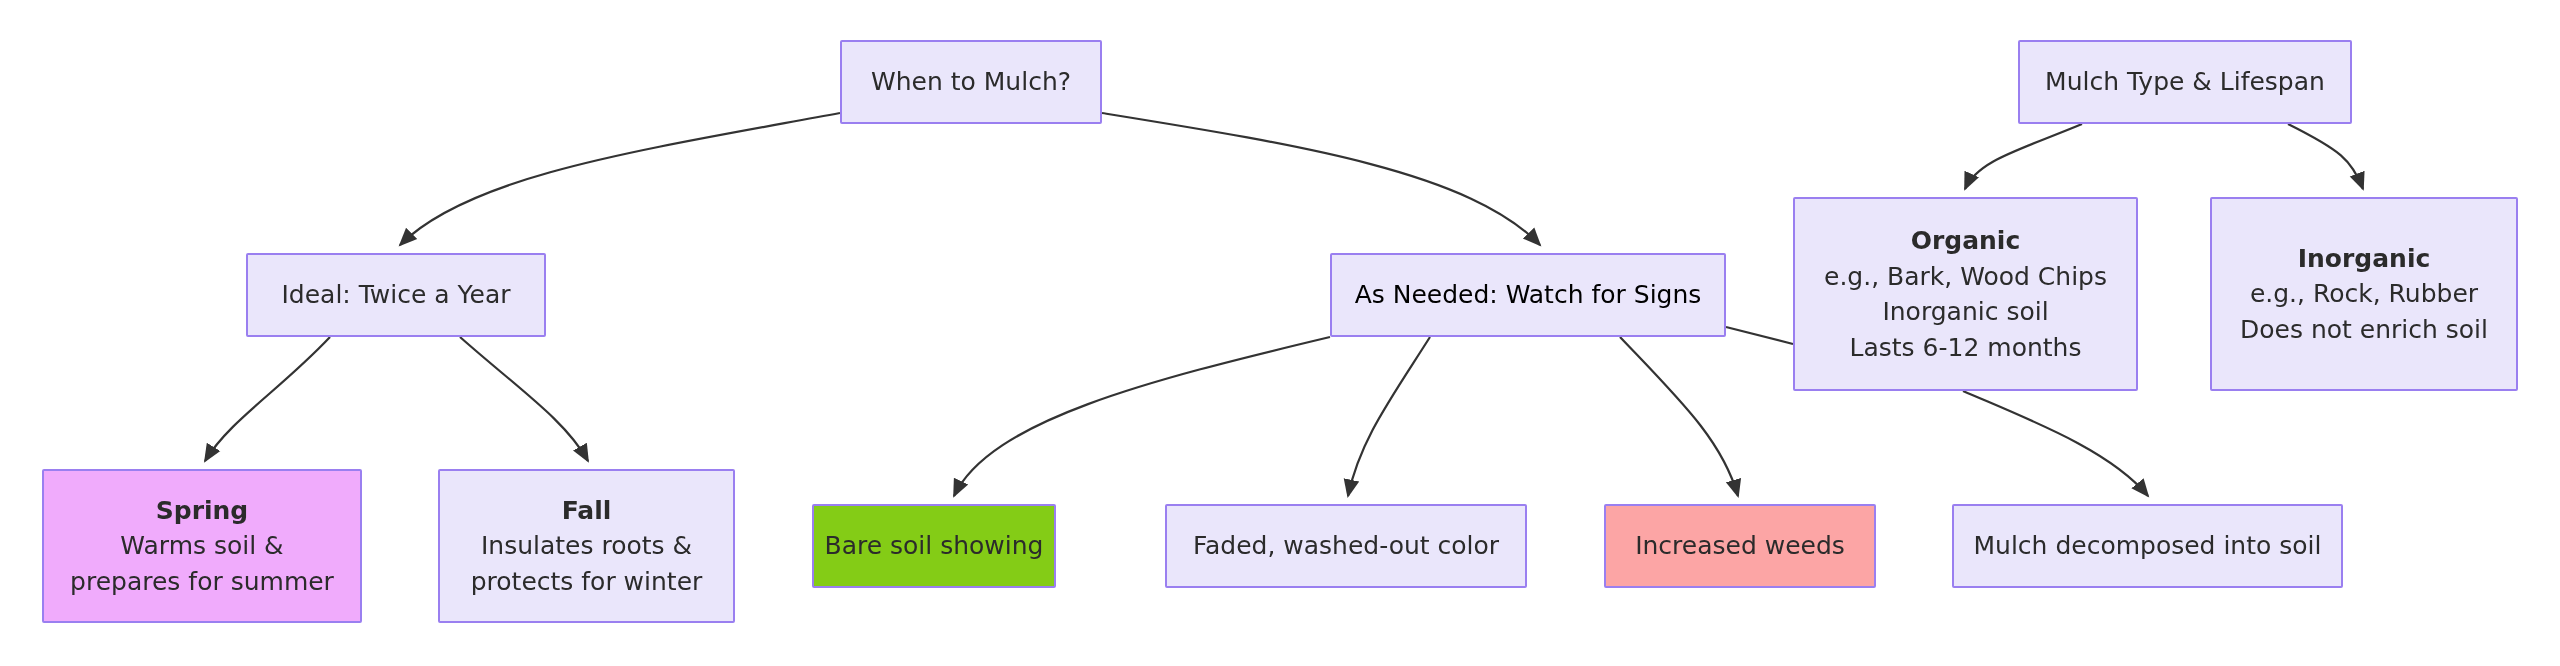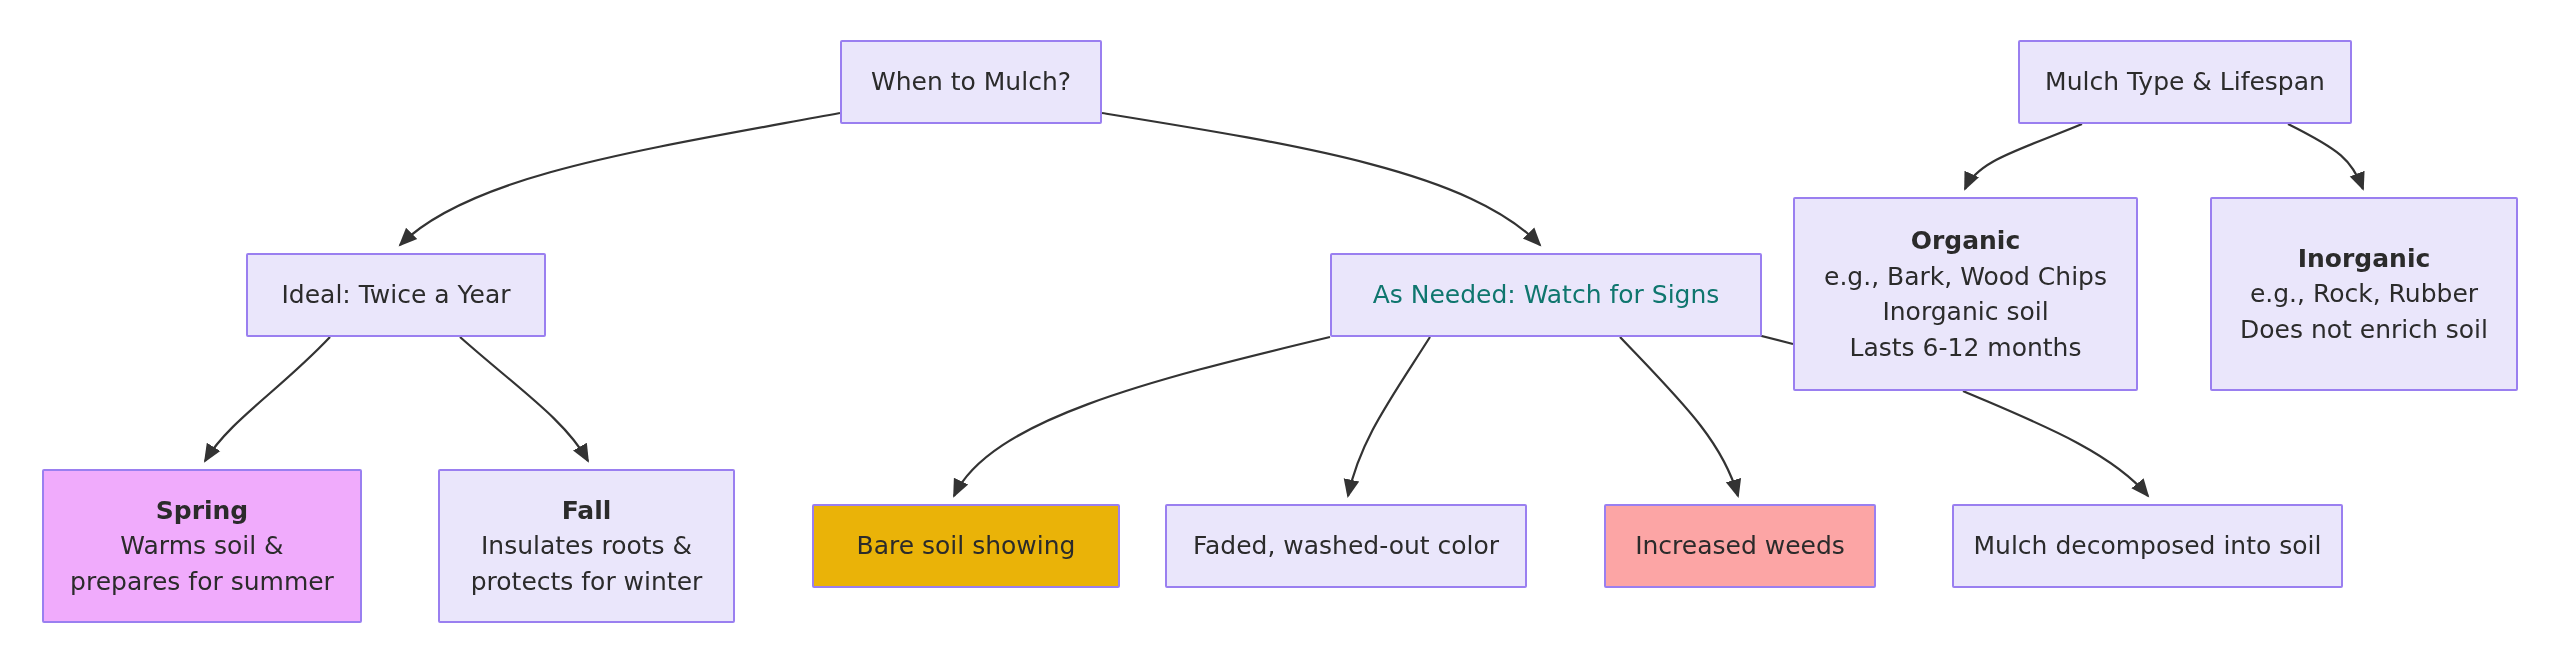--- a/index.html
+++ b/index.html
@@ -81,21 +81,21 @@
   <div id="nodes-group">
       <div class="node" style="left: 840px; top: 40px; width: 262px; height: 84px; background: rgb(234, 230, 251); border-color: rgb(154, 127, 240); color: rgb(43, 43, 43);">
         <span class="line">When to Mulch?</span>
       </div>
       <div class="node" style="left: 2018px; top: 40px; width: 334px; height: 84px; background: rgb(234, 230, 251); border-color: rgb(154, 127, 240); color: rgb(43, 43, 43);">
         <span class="line">Mulch Type &amp; Lifespan</span>
       </div>
       <div class="node" style="left: 246px; top: 253px; width: 300px; height: 84px; background: rgb(234, 230, 251); border-color: rgb(154, 127, 240); color: rgb(43, 43, 43);">
         <span class="line">Ideal: Twice a Year</span>
       </div>
-      <div class="node" style="left: 1330px; top: 253px; width: 432px; height: 84px; background: rgb(234, 230, 251); border-color: rgb(154, 127, 240); color: #0f766e;">
+      <div class="node" style="left: 1330px; top: 253px; width: 396px; height: 84px; background: rgb(234, 230, 251); border-color: rgb(154, 127, 240); color: #000000;">
         <span class="line">As Needed: Watch for Signs</span>
       </div>
       <div class="node" style="left: 1793px; top: 197px; width: 345px; height: 194px; background: rgb(234, 230, 251); border-color: rgb(154, 127, 240); color: rgb(43, 43, 43);">
         <span class="line bold">Organic</span>
         <span class="line">e.g., Bark, Wood Chips</span>
         <span class="line">Inorganic soil</span>
         <span class="line">Lasts 6-12 months</span>
       </div>
       <div class="node" style="left: 2210px; top: 197px; width: 308px; height: 194px; background: rgb(234, 230, 251); border-color: rgb(154, 127, 240); color: rgb(43, 43, 43);">
         <span class="line bold">Inorganic</span>
@@ -105,21 +105,21 @@
       <div class="node" style="left: 42px; top: 469px; width: 320px; height: 154px; background: #f0abfc; border-color: rgb(154, 127, 240); color: rgb(43, 43, 43);">
         <span class="line bold">Spring</span>
         <span class="line">Warms soil &amp;</span>
         <span class="line">prepares for summer</span>
       </div>
       <div class="node" style="left: 438px; top: 469px; width: 297px; height: 154px; background: rgb(234, 230, 251); border-color: rgb(154, 127, 240); color: rgb(43, 43, 43);">
         <span class="line bold">Fall</span>
         <span class="line">Insulates roots &amp;</span>
         <span class="line">protects for winter</span>
       </div>
-      <div class="node" style="left: 812px; top: 504px; width: 308px; height: 84px; background: #eab308; border-color: rgb(154, 127, 240); color: rgb(43, 43, 43);">
+      <div class="node" style="left: 812px; top: 504px; width: 244px; height: 84px; background: #84cc16; border-color: rgb(154, 127, 240); color: rgb(43, 43, 43);">
         <span class="line">Bare soil showing</span>
       </div>
       <div class="node" style="left: 1165px; top: 504px; width: 362px; height: 84px; background: rgb(234, 230, 251); border-color: rgb(154, 127, 240); color: rgb(43, 43, 43);">
         <span class="line">Faded, washed-out color</span>
       </div>
       <div class="node" style="left: 1604px; top: 504px; width: 272px; height: 84px; background: #fca5a5; border-color: rgb(154, 127, 240); color: rgb(43, 43, 43);">
         <span class="line">Increased weeds</span>
       </div>
       <div class="node" style="left: 1952px; top: 504px; width: 391px; height: 84px; background: rgb(234, 230, 251); border-color: rgb(154, 127, 240); color: rgb(43, 43, 43); align-items: center;">
         <span class="line">Mulch decomposed into soil</span>

